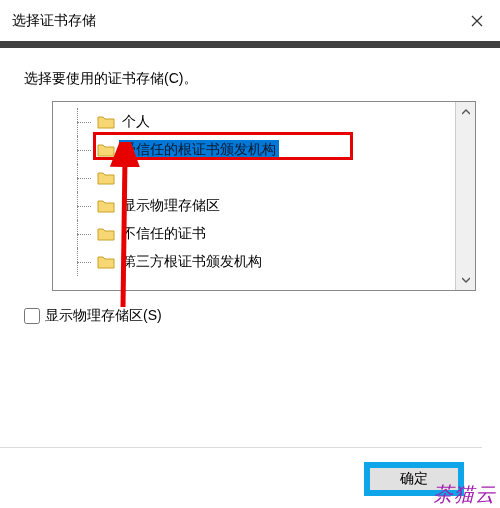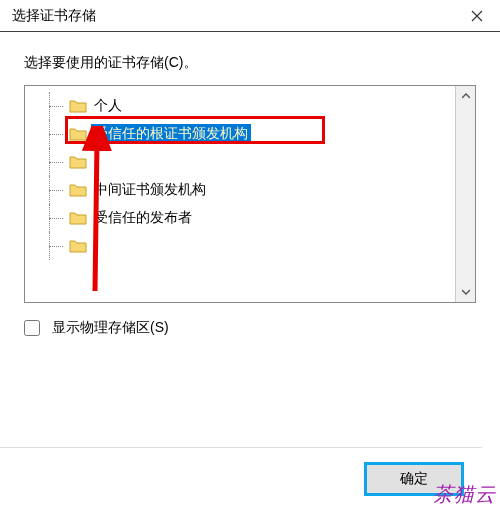--- a/index.html
+++ b/index.html
@@ -1,40 +1,40 @@
 <!DOCTYPE html>
 <html><head>
   <meta charset="utf-8">
   <style>
     * { margin: 0; padding: 0; box-sizing: border-box; }
     body { font-family: "Microsoft YaHei", "Segoe UI", sans-serif; font-size: 14px; background: #fff; width: 500px; height: 508px; overflow: hidden; position: relative; }
-    .titlebar { display: flex; align-items: center; justify-content: space-between; height: 32px; padding: 0 0 0 12px; border-bottom: 1px solid #404040; }
+    .titlebar { display: flex; align-items: center; justify-content: space-between; height: 48px; padding: 0 0 0 12px; border-bottom: 7px solid #404040; }
     .titlebar-title { font-size: 14px; }
     .close-btn { width: 46px; height: 36px; display: flex; align-items: center; justify-content: center; cursor: pointer; }
     .content { padding: 22px 24px 10px 24px; }
     .instruction { font-size: 14px; margin-bottom: 13px; }
-    .tree-box { border: 1px solid #888; height: 218px; position: relative; display: flex; }
+    .tree-box { border: 1px solid #888; height: 190px; position: relative; display: flex; margin-left: 28px; }
     .tree-inner { flex: 1; overflow: hidden; padding: 6px 0 0 0; }
     .scrollbar { width: 20px; background: #f0f0f0; border-left: 1px solid #ccc; display: flex; flex-direction: column; }
     .scroll-up, .scroll-down { height: 20px; display: flex; align-items: center; justify-content: center; font-size: 10px; color: #555; cursor: pointer; }
     .scroll-track { flex: 1; }
     .tree-item { display: flex; align-items: center; height: 28px; padding-left: 20px; position: relative; }
     .tree-connector { width: 24px; height: 28px; position: relative; flex-shrink: 0; }
     .tree-connector::before { content: ""; position: absolute; left: 4px; top: 0; bottom: 0; border-left: 1px dotted #888; }
     .tree-connector::after { content: ""; position: absolute; left: 4px; top: 14px; width: 14px; border-top: 1px dotted #888; }
     .folder-icon { display: inline-flex; margin-right: 4px; flex-shrink: 0; }
     .tree-label { padding: 1px 3px; white-space: nowrap; font-size: 14px; }
-    .tree-label.selected { background: #0078d7; color: #fef9c3; }
+    .tree-label.selected { background: #0078d7; color: #0f172a; }
     .highlight-box { position: absolute; border: 3px solid #e60000; pointer-events: none; }
     .arrow-svg { position: absolute; pointer-events: none; }
-    .checkbox-row { display: flex; align-items: center; margin-top: 16px; gap: 12px; }
+    .checkbox-row { display: flex; align-items: center; margin-top: 16px; gap: 5px; }
     .checkbox-row input { width: 16px; height: 16px; cursor: pointer; }
     .checkbox-row label { font-size: 14px; cursor: pointer; }
     .button-row { position: absolute; bottom: 12px; right: 18px; display: flex; gap: 12px; border-top: 1px solid #ddd; left: 0; padding: 14px 18px 0 0; justify-content: flex-end; }
-    .btn { min-width: 100px; height: 34px; background: #e1e1e1; border: 3px solid #0ea5e9; font-size: 14px; font-family: inherit; cursor: pointer; }
+    .btn { min-width: 100px; height: 34px; background: #e1e1e1; border: 6px solid #0ea5e9; font-size: 14px; font-family: inherit; cursor: pointer; }
     .watermark { position: absolute; bottom: 0; right: 4px; font-size: 20px; color: #a21caf; font-style: italic; font-family: "KaiTi", serif; letter-spacing: 1px; }
   </style>
 </head>
 <body>
 
 <div class="titlebar">
   <span class="titlebar-title">选择证书存储</span>
   <div class="close-btn">
     <svg width="12" height="12" viewBox="0 0 12 12">
         <path d="M1 1 L11 11 M11 1 L1 11" stroke="#333" stroke-width="1.2" fill="none"></path>
@@ -78,40 +78,41 @@
       </div>
 
 
       <div class="tree-item">
         <span class="tree-connector"></span>
         <span class="folder-icon">
           <svg width="18" height="14" viewBox="0 0 18 14">
               <path d="M1 2 L6 2 L8 4 L17 4 L17 13 L1 13 Z" fill="#f7d774" stroke="#c9a227"></path>
             </svg>
         </span>
-        <span class="tree-label">中间证书颁发机构</span>
+        <span class="tree-label">显示物理存储区</span>
       </div>
 
       <div class="tree-item">
         <span class="tree-connector"></span>
         <span class="folder-icon">
           <svg width="18" height="14" viewBox="0 0 18 14">
               <path d="M1 2 L6 2 L8 4 L17 4 L17 13 L1 13 Z" fill="#f7d774" stroke="#c9a227"></path>
             </svg>
         </span>
-        <span class="tree-label">受信任的发布者</span>
+        <span class="tree-label">不信任的证书</span>
       </div>
 
       <div class="tree-item">
         <span class="tree-connector"></span>
         <span class="folder-icon">
           <svg width="18" height="14" viewBox="0 0 18 14">
               <path d="M1 2 L6 2 L8 4 L17 4 L17 13 L1 13 Z" fill="#f7d774" stroke="#c9a227"></path>
             </svg>
         </span>
+        <span class="tree-label">第三方根证书颁发机构</span>
       </div>
 
     </div>
     <div class="scrollbar">
       <div class="scroll-up">
         <svg width="8" height="6" viewBox="0 0 8 6">
             <path d="M0 5 L4 1 L8 5" stroke="#555" fill="none" stroke-width="1.4"></path>
           </svg>
       </div>
       <div class="scroll-track"></div>

